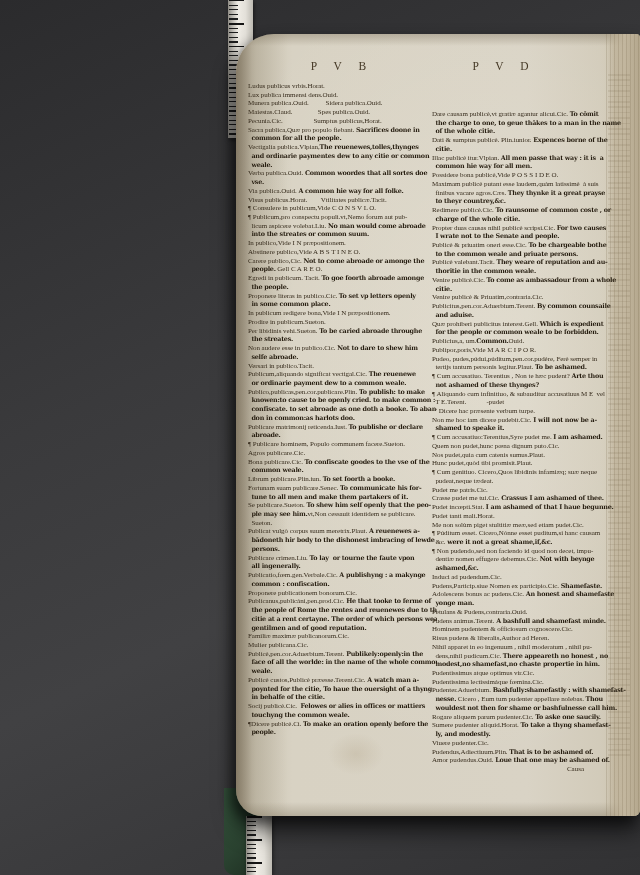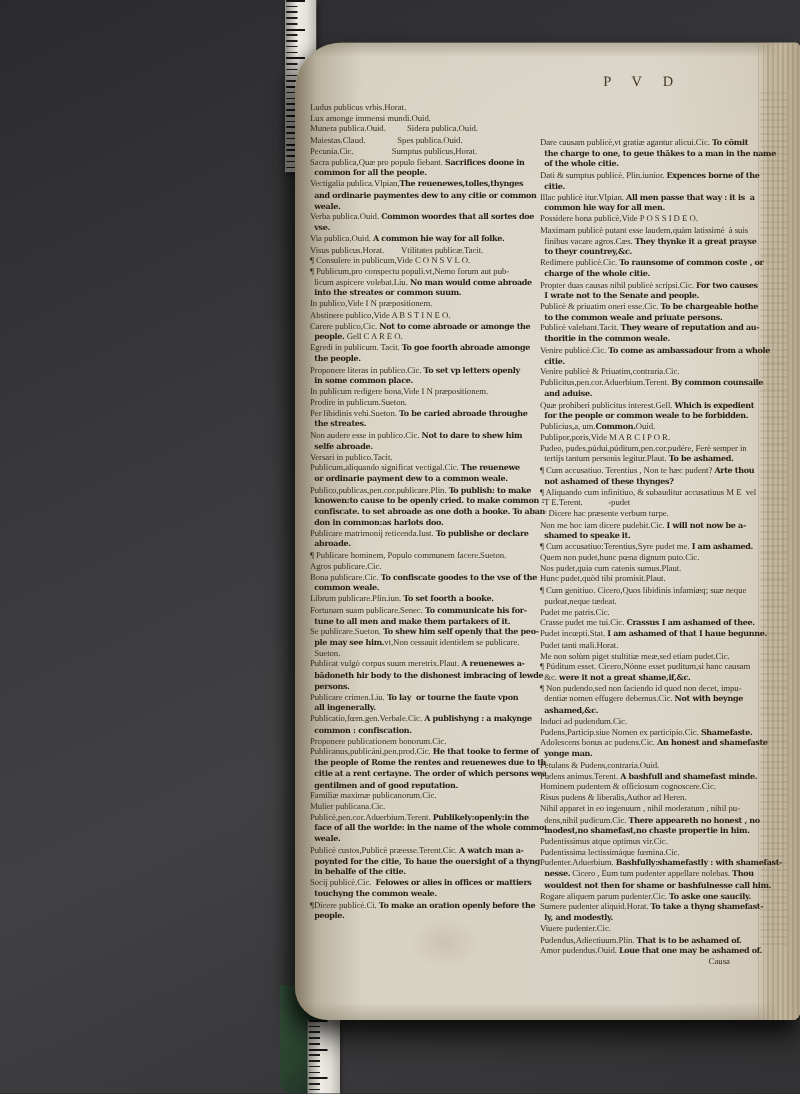--- a/index.html
+++ b/index.html
@@ -37,45 +37,46 @@
                    linear-gradient(0deg,rgba(95,82,58,.28) 0,rgba(95,82,58,0) 14px);}
   .fore-edge{position:absolute;right:0;top:0;bottom:0;width:34px;pointer-events:none;
         background:linear-gradient(90deg,rgba(196,185,162,0) 0,rgba(186,173,147,.65) 9px,#c2b69e 55%,#b4a78d 100%);}
   .fore-edge::before{content:"";position:absolute;inset:0;
         background:repeating-linear-gradient(90deg,rgba(120,104,76,.22) 0 1px,rgba(120,104,76,0) 1px 4px);}
   .fore-edge::after{content:"";position:absolute;left:2px;right:10px;top:40px;bottom:60px;opacity:.5;
         background:repeating-linear-gradient(to bottom,rgba(118,102,74,.28) 0 1.6px,rgba(118,102,74,0) 1.6px 5.4px);}
   
   .hdr{position:absolute;top:26px;font-size:11.5px;letter-spacing:7px;color:#453926;text-align:center;}
   .hdr-left{left:12px;width:188px;}
-  .hdr-right{left:190px;width:176px;}
+  .hdr-right{left:180px;width:176px;}
   .col{position:absolute;top:48px;overflow:hidden;}
   .col-left{left:12px;width:189px;}
   .col-right{left:196px;width:198px;margin-top:28px;}
   .tl{white-space:pre;font-size:7px;line-height:8.73px;letter-spacing:-0.05px;
       color:#372c1d;overflow:hidden;}
   .bl{font-family:"DejaVu Serif",serif;font-weight:bold;font-size:6.4px;
       letter-spacing:-0.25px;color:#281f12;}
   .catchword{position:absolute;top:709px;right:56px;font-size:7px;color:#372c1d;margin-top:22px;}
 </style>
 </head>
 <body>
 
 <div class="scene">
   <div class="cover-strip"></div>
   <div class="cover-corner"></div>
   <div class="ruler ruler-top"></div>
   <div class="ruler ruler-bottom"></div>
 
   <div class="page">
     <div class="fore-edge"></div>
+    <div class="hdr hdr-left">P V B</div>
     <div class="hdr hdr-right">P V D</div>
     <div class="col col-left">
         <div class="tl"><span>Ludus publicus vrbis.Horat.</span></div>
-        <div class="tl"><span>Lux amonge immensi mundi.Ouid.</span></div>
+        <div class="tl"><span>Lux publica immensi dens.Ouid.</span></div>
         <div class="tl"><span>Munera publica.Ouid.          Sidera publica.Ouid.</span></div>
         <div class="tl"><span>Maiestas.Claud.               Spes publica.Ouid.</span></div>
         <div class="tl"><span>Pecunia.Cic.                  Sumptus publicus,Horat.</span></div>
         <div class="tl"><span>Sacra publica,Quæ pro populo fiebant. </span><span class="bl">Sacrifices doone in</span></div>
         <div class="tl"><span>  </span><span class="bl">common for all the people.</span></div>
         <div class="tl"><span>Vectigalia publica.Vlpian,</span><span class="bl">The reuenewes,tolles,thynges</span></div>
         <div class="tl"><span>  </span><span class="bl">and ordinarie paymentes dew to any citie or common</span></div>
         <div class="tl"><span>  </span><span class="bl">weale.</span></div>
         <div class="tl"><span>Verba publica.Ouid. </span><span class="bl">Common woordes that all sortes doe</span></div>
         <div class="tl"><span>  </span><span class="bl">vse.</span></div>

